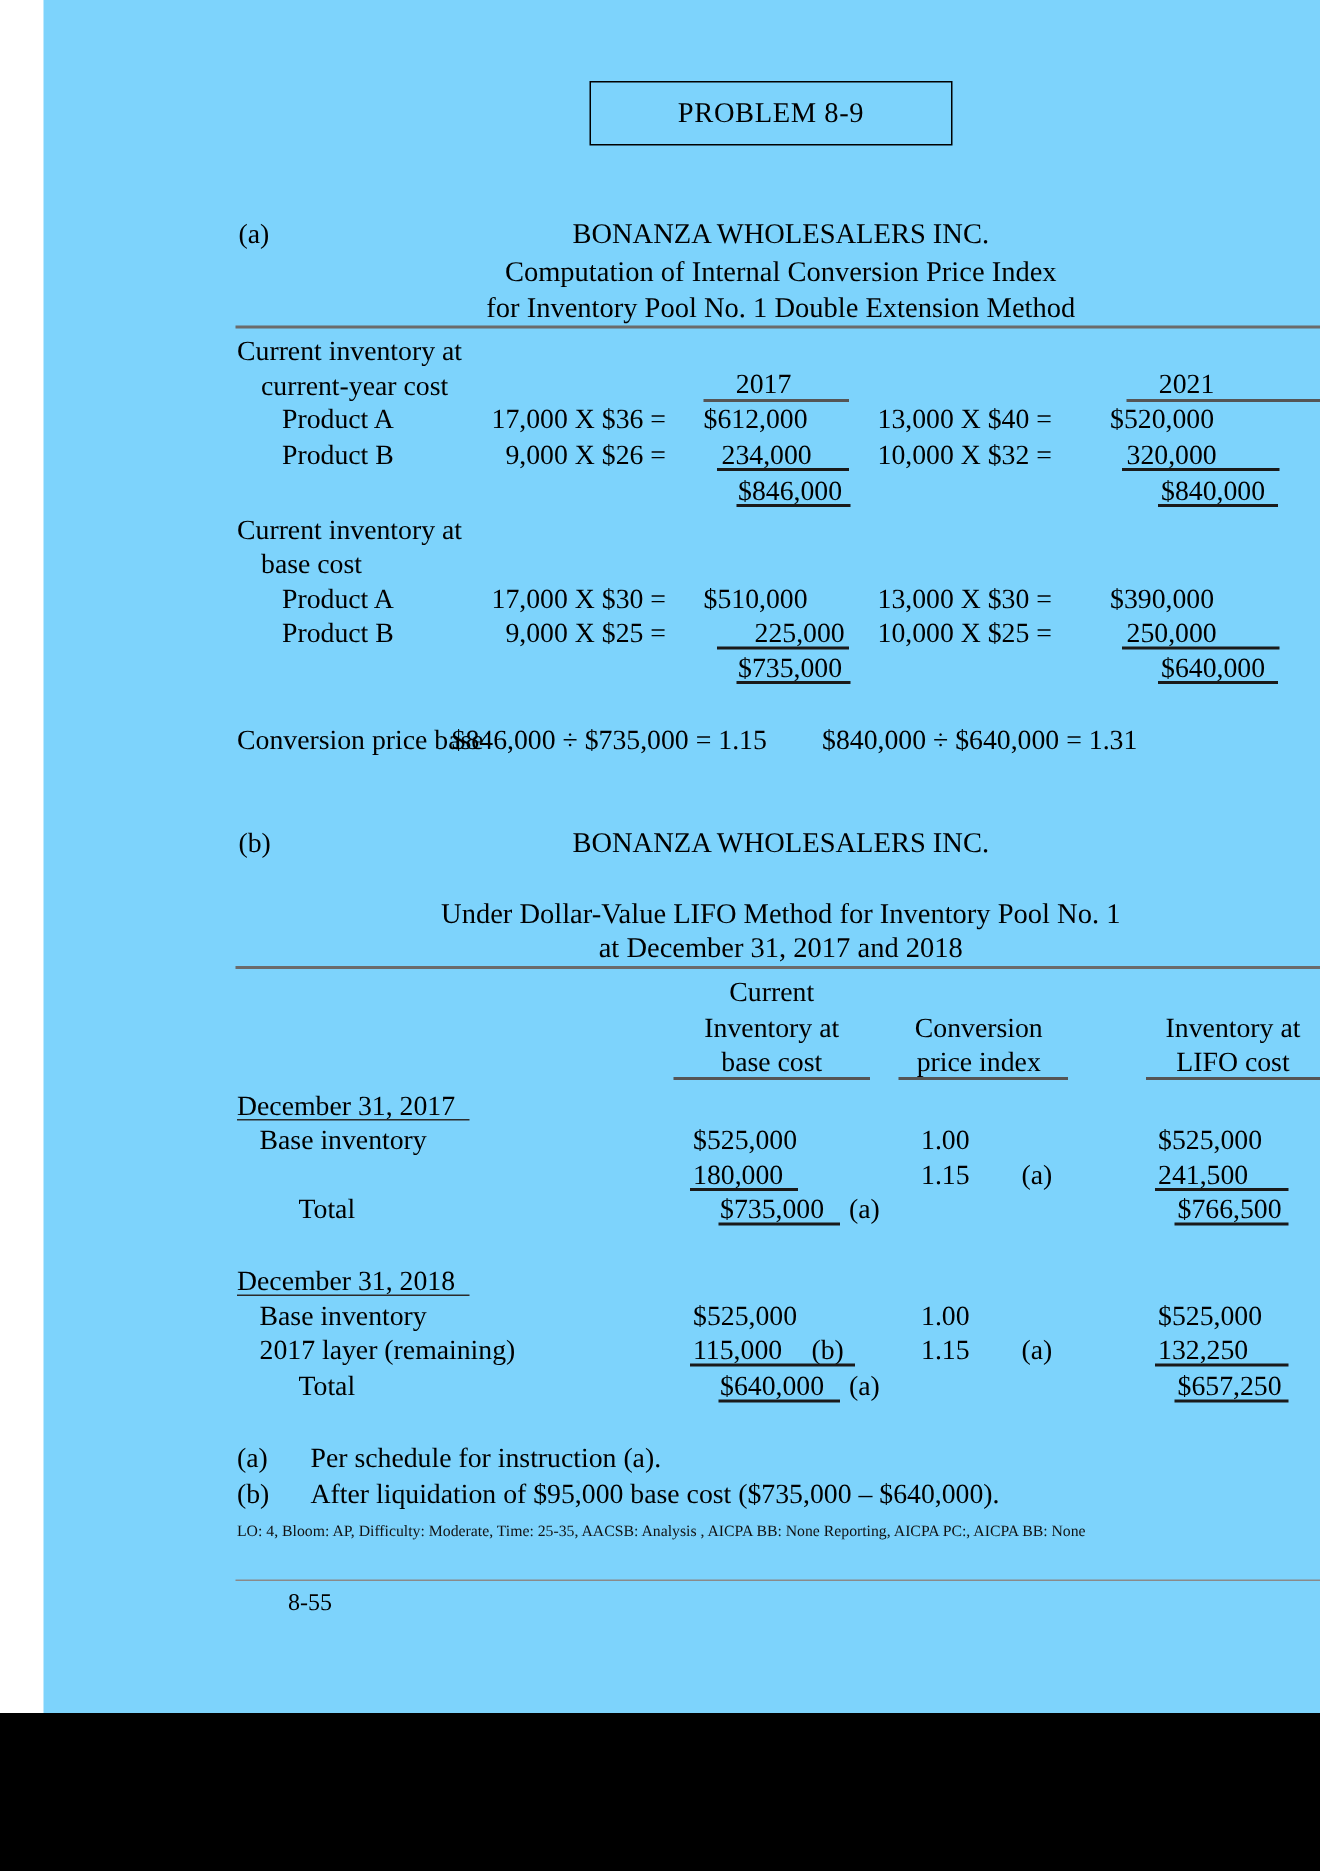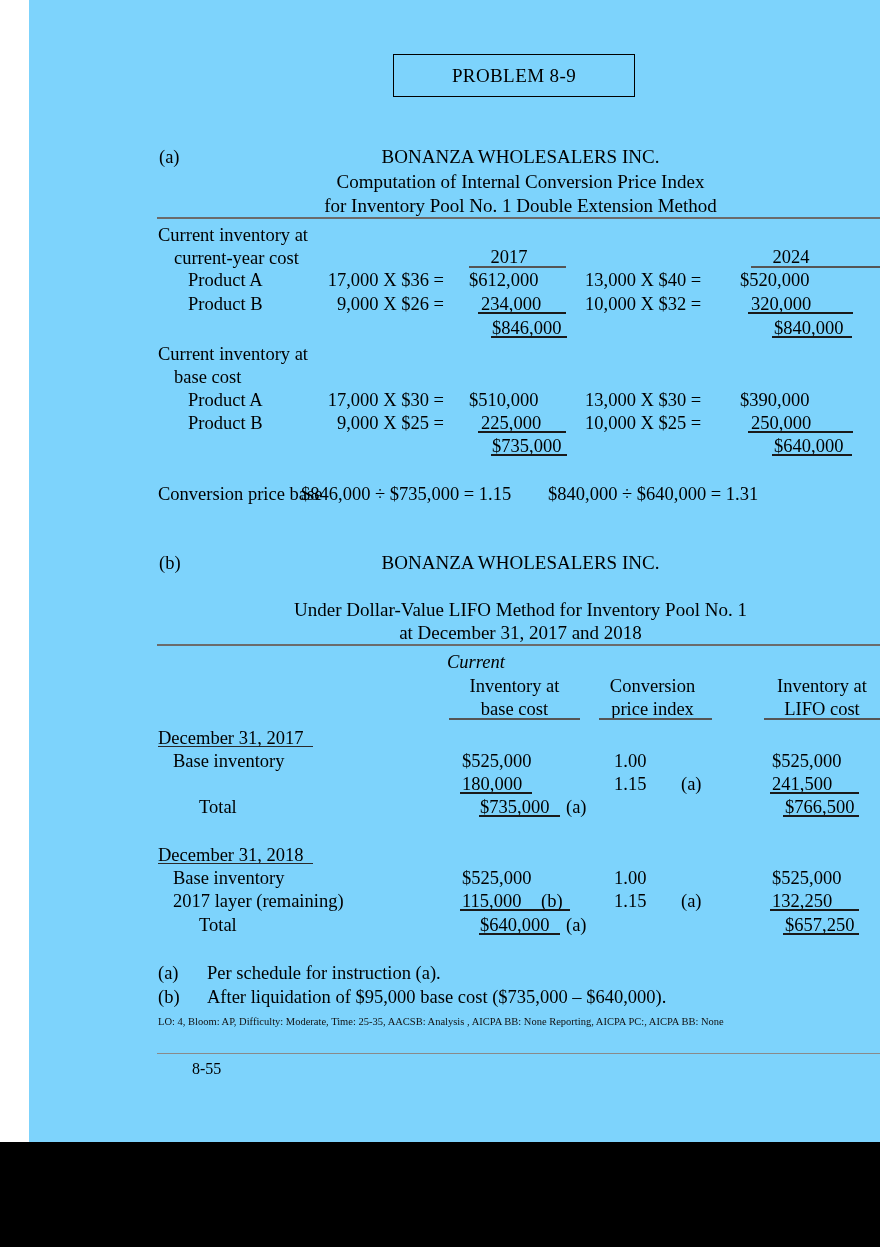--- a/index.html
+++ b/index.html
@@ -134,21 +134,21 @@
     <div class="center-title" style="top:146px;">BONANZA WHOLESALERS INC.</div>
     <div class="center-title" style="top:171px;">Computation of Internal Conversion Price Index</div>
     <div class="center-title" style="top:195px;">for Inventory Pool No. 1 Double Extension Method</div>
     <div class="rule" style="top:217px;"></div>
 
     <div class="t" style="left:129px; top:226px;">Current inventory at</div>
     <div class="t" style="left:145px; top:249px;">current-year cost</div>
 
     <div class="t" style="left:440px; top:248px; width:80px; text-align:center;">2017</div>
     <div class="ul" style="left:440px; top:266px; width:97px;"></div>
-    <div class="t" style="left:722px; top:248px; width:80px; text-align:center;">2024</div>
+    <div class="t" style="left:722px; top:248px; width:80px; text-align:center;">2021</div>
     <div class="ul" style="left:722px; top:266px; width:133px;"></div>
 
     <div class="t" style="left:159px; top:271px;">Product A</div>
     <div class="t num" style="left:255px; top:271px; width:160px;">17,000 X $36 =</div>
     <div class="t" style="left:440px; top:271px;">$612,000</div>
     <div class="t" style="left:556px; top:271px;">13,000 X $40 =</div>
     <div class="t" style="left:711px; top:271px;">$520,000</div>
 
     <div class="t" style="left:159px; top:295px;">Product B</div>
     <div class="t num" style="left:255px; top:295px; width:160px;">9,000 X $26 =</div>
@@ -167,42 +167,42 @@
     <div class="t" style="left:145px; top:368px;">base cost</div>
 
     <div class="t" style="left:159px; top:391px;">Product A</div>
     <div class="t num" style="left:255px; top:391px; width:160px;">17,000 X $30 =</div>
     <div class="t" style="left:440px; top:391px;">$510,000</div>
     <div class="t" style="left:556px; top:391px;">13,000 X $30 =</div>
     <div class="t" style="left:711px; top:391px;">$390,000</div>
 
     <div class="t" style="left:159px; top:414px;">Product B</div>
     <div class="t num" style="left:255px; top:414px; width:160px;">9,000 X $25 =</div>
-    <div class="t" style="left:452px; top:414px;">225,000</div>
+    <div class="t" style="left:474px; top:414px;">225,000</div>
     <div class="ul-dark" style="left:449px; top:431px; width:88px;"></div>
     <div class="t" style="left:556px; top:414px;">10,000 X $25 =</div>
     <div class="t" style="left:722px; top:414px;">250,000</div>
     <div class="ul-dark" style="left:719px; top:431px; width:105px;"></div>
 
     <div class="t" style="left:463px; top:437px;">$735,000</div>
     <div class="ul-dark" style="left:462px; top:454px; width:76px;"></div>
     <div class="t" style="left:745px; top:437px;">$640,000</div>
     <div class="ul-dark" style="left:743px; top:454px; width:80px;"></div>
 
     <div class="t" style="left:129px; top:485px;">Conversion price base</div>
     <div class="t" style="left:272px; top:485px;">$846,000 ÷ $735,000 = 1.15</div>
     <div class="t" style="left:519px; top:485px;">$840,000 ÷ $640,000 = 1.31</div>
 
     <div class="marker" style="top:553px;">(b)</div>
     <div class="center-title" style="top:552px;">BONANZA WHOLESALERS INC.</div>
     <div class="center-title" style="top:599px;">Under Dollar-Value LIFO Method for Inventory Pool No. 1</div>
     <div class="center-title" style="top:622px;">at December 31, 2017 and 2018</div>
     <div class="rule" style="top:644px;"></div>
 
-    <div class="t" style="left:418px; top:653px; width:135px; font-style:italic;">Current</div>
+    <div class="t" style="left:418px; top:653px; width:135px; text-align:center;">Current</div>
     <div class="t" style="left:418px; top:677px; width:135px; text-align:center;">Inventory at</div>
     <div class="t" style="left:418px; top:700px; width:135px; text-align:center;">base cost</div>
     <div class="ul" style="left:420px; top:718px; width:131px;"></div>
 
     <div class="t" style="left:566px; top:677px; width:115px; text-align:center;">Conversion</div>
     <div class="t" style="left:566px; top:700px; width:115px; text-align:center;">price index</div>
     <div class="ul" style="left:570px; top:718px; width:113px;"></div>
 
     <div class="t" style="left:733px; top:677px; width:120px; text-align:center;">Inventory at</div>
     <div class="t" style="left:733px; top:700px; width:120px; text-align:center;">LIFO cost</div>

